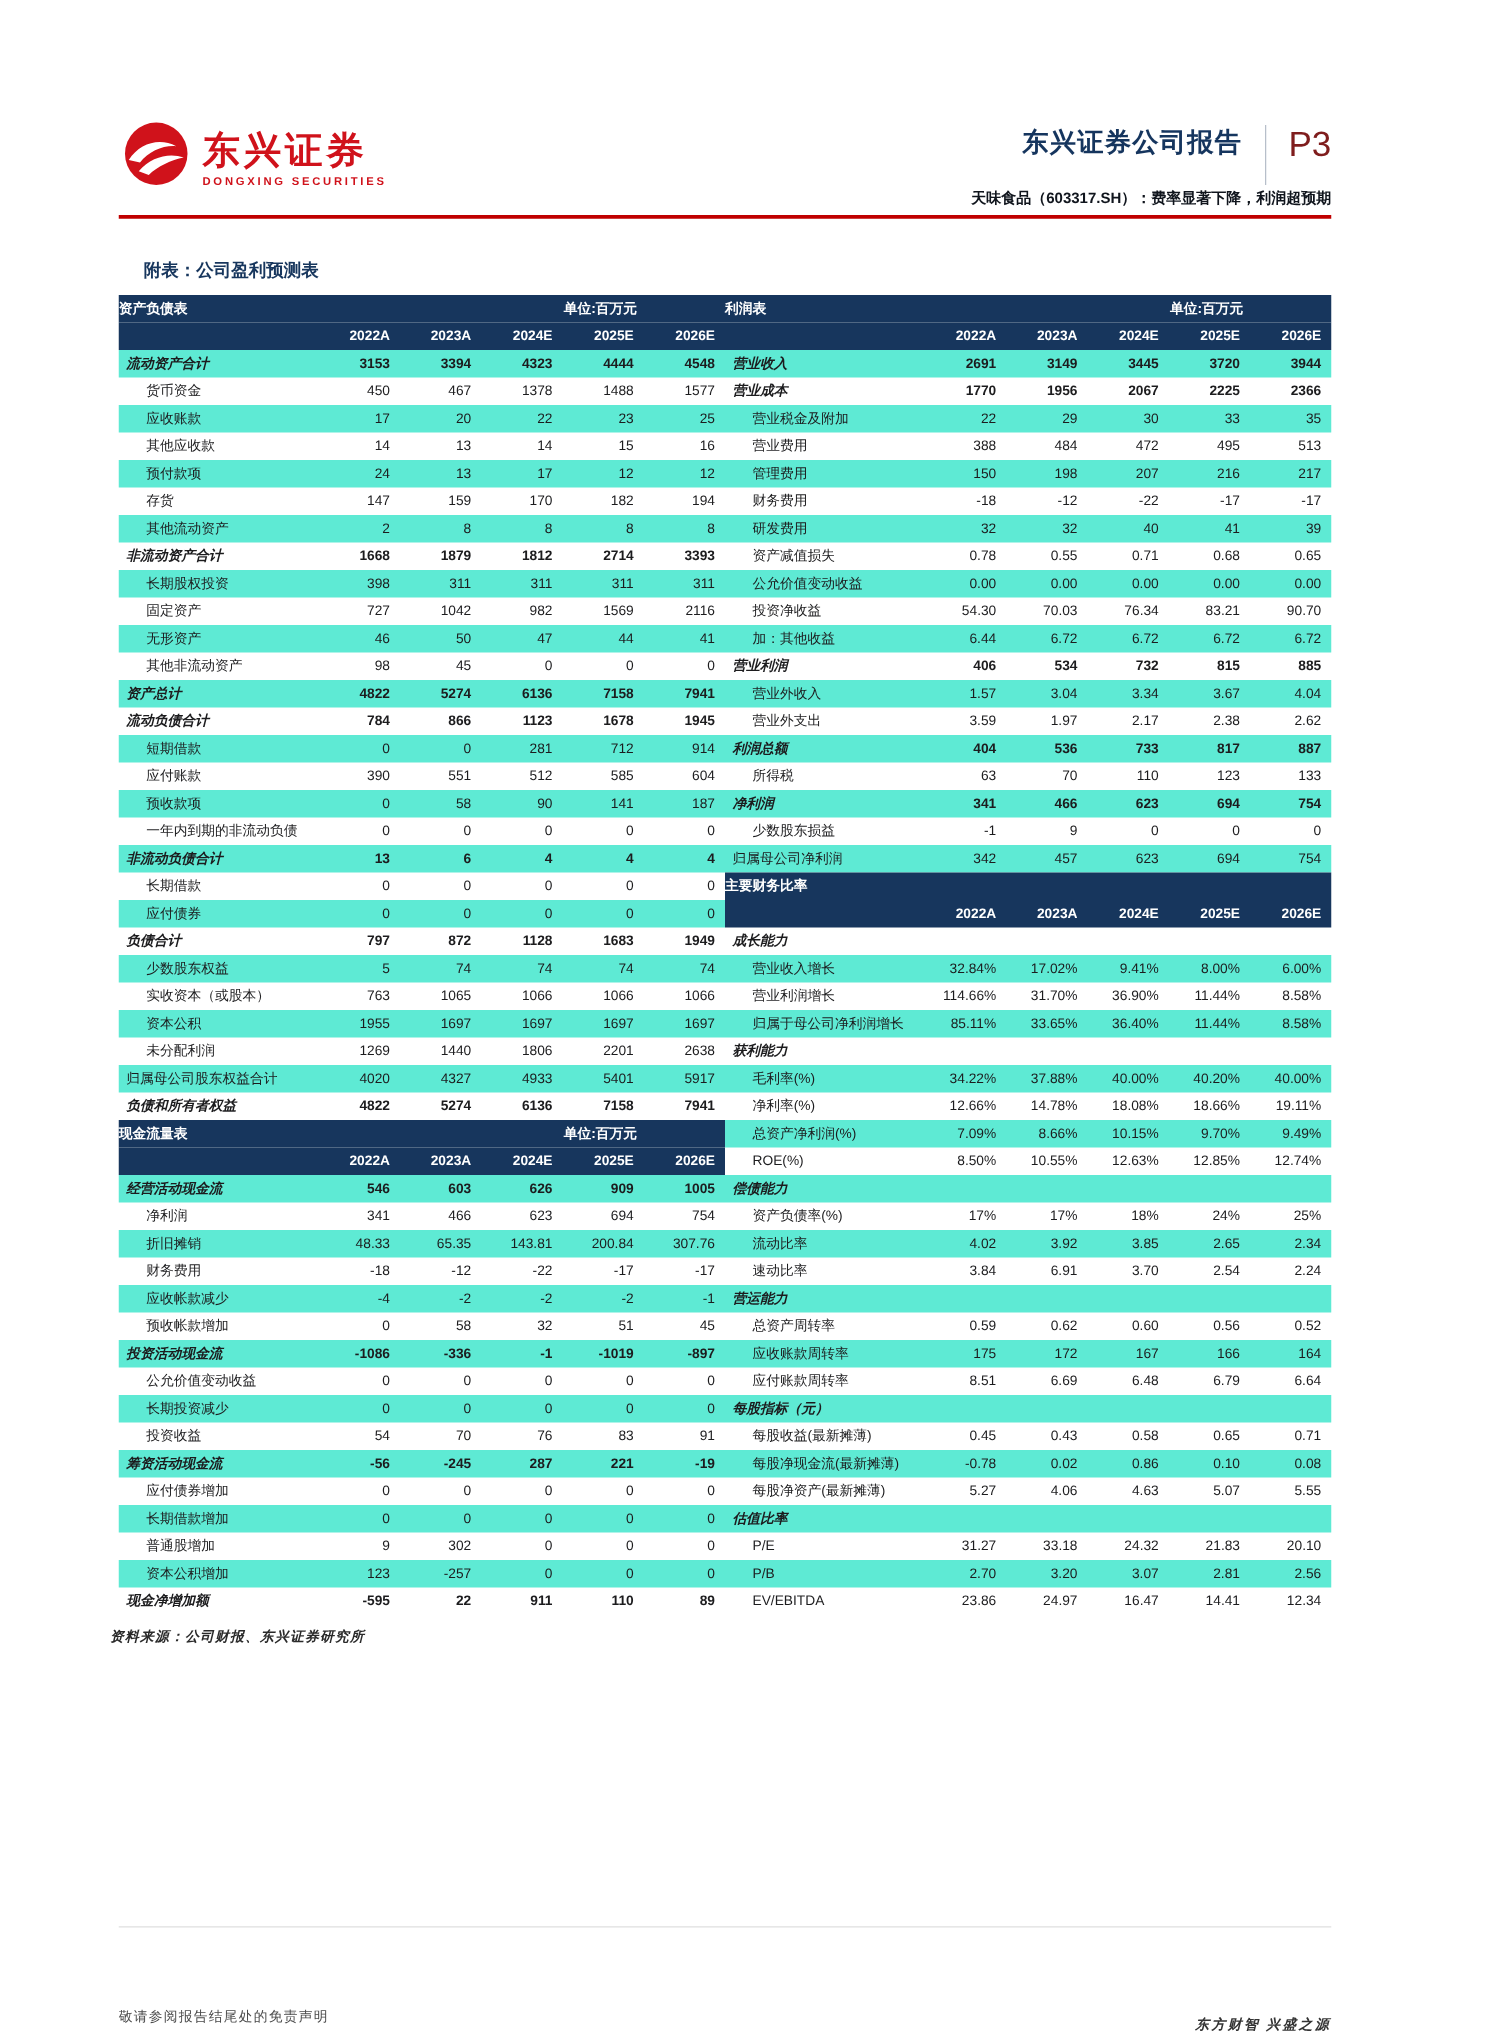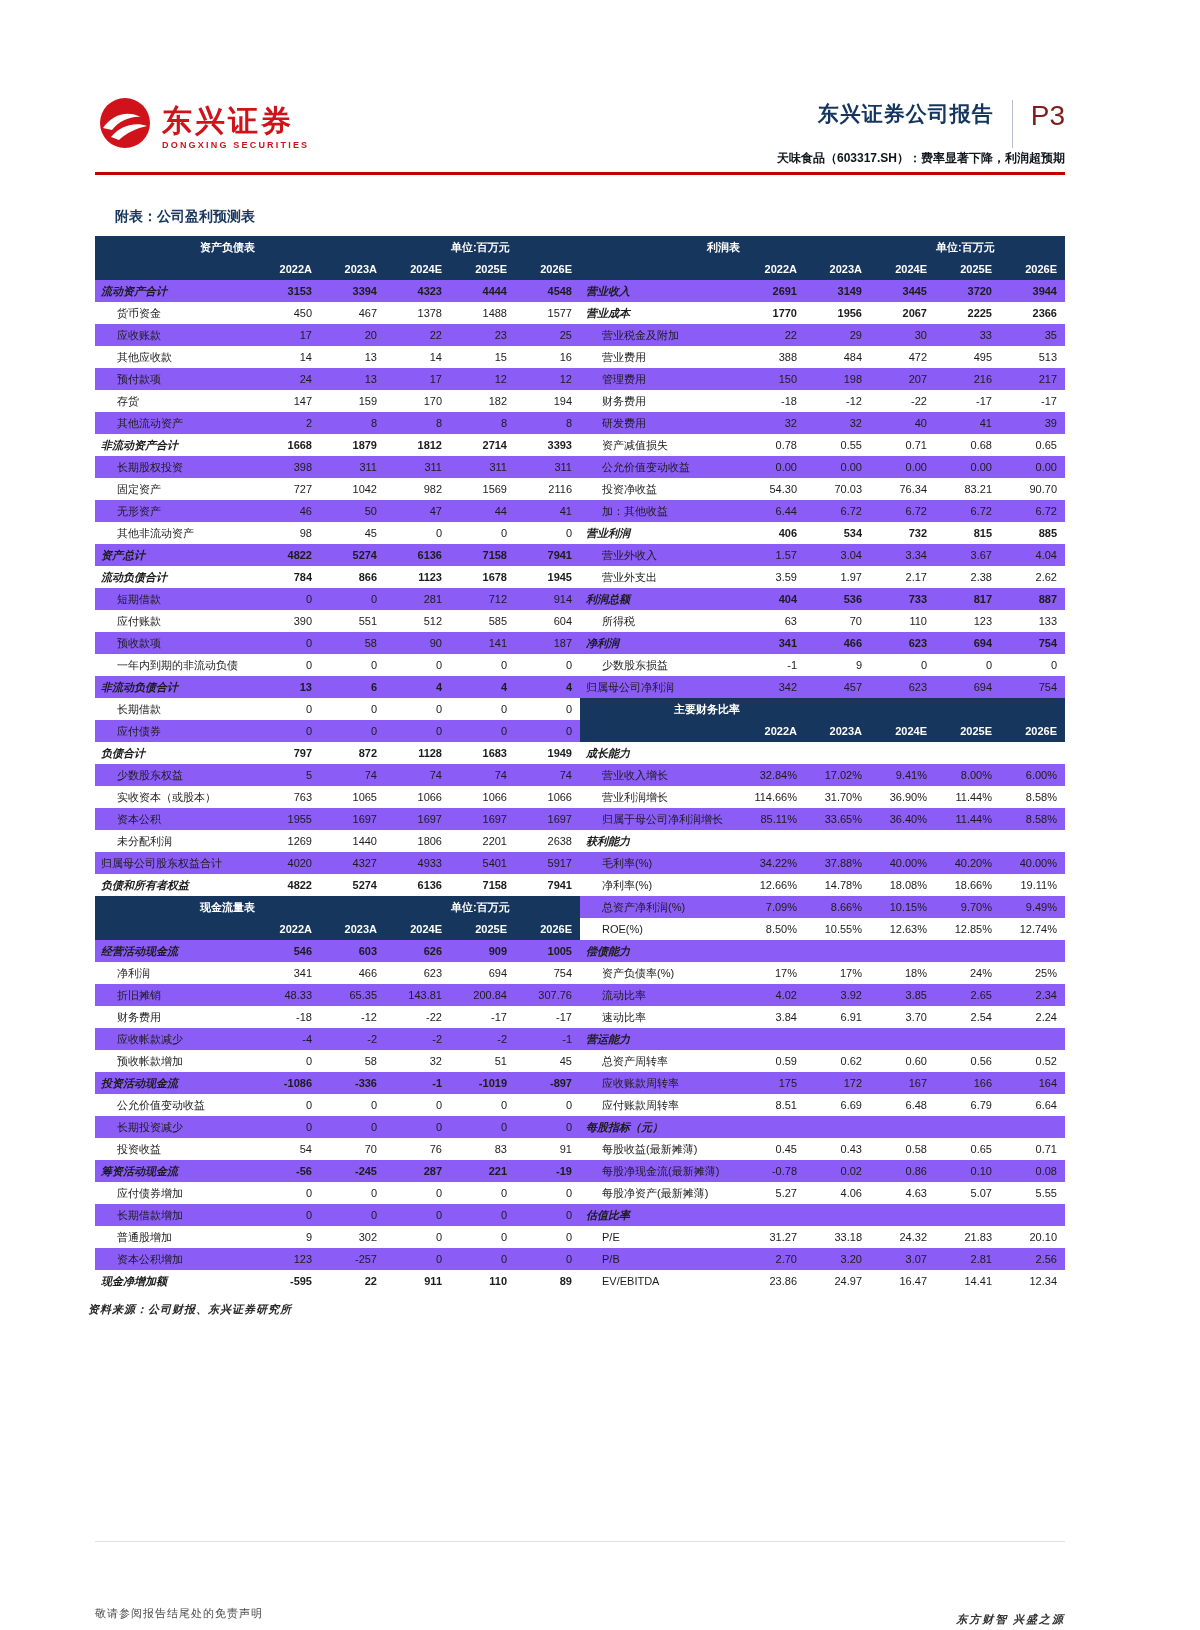--- a/index.html
+++ b/index.html
@@ -16,28 +16,28 @@
   .vdiv { width:1px; height:48px; background:#b7bfca; margin:0 18px; }
   .page-no { font-size:28px; color:#7f1d1d; }
   .subtitle { position:absolute; right:135px; top:150px; font-size:12px; font-weight:bold; color:#10151d; }
   .red-rule { position:absolute; left:95px; width:970px; top:172px; height:3px; background:#c00000; }
 
   
   .table-title { position:absolute; left:115px; top:208px; font-size:14px; font-weight:bold; color:#17365d; }
   .ftable { position:absolute; left:95px; top:236px; width:970px; }
   .trow { display:flex; height:22px; line-height:22px; font-size:11px; color:#1c1c1e; }
   .half { width:485px; display:flex; flex-shrink:0; }
-  .half.stripe { background:#8b5cf6; }
+  .half.stripe { background:#5eead4; }
   .half.b { font-weight:bold; }
   .half.b .lbl { font-style:italic; }
   .lbl { width:160px; padding-left:6px; white-space:nowrap; overflow:visible; flex-shrink:0; }
   .lbl.ind { padding-left:22px; }
   .val { width:65px; text-align:right; padding-right:8px; flex-shrink:0; white-space:nowrap; }
   .band { background:#17365d; color:#ffffff; font-weight:bold; }
-  .band .band-title { width:160px; text-align:right; }
+  .band .band-title { width:160px; text-align:left; }
   .band .band-unit { flex:1; text-align:left; padding-left:196px; white-space:nowrap; }
   .band .yr { color:#ffffff; }
 
   
   .source { position:absolute; left:88px; top:1302px; font-family:Liberation Sans, sans-serif; font-style:italic; font-weight:bold; font-size:11px; color:#2a2a2a; letter-spacing:1px;text-align:right; }
   .footer-rule { position:absolute; left:95px; width:970px; top:1541px; height:1px; background:#e0e0e0; }
   .footer-left { position:absolute; left:95px; top:1606px; font-family:"Liberation Serif", serif; font-size:11px; color:#4a4a4a; letter-spacing:1px; }
   .footer-right { position:absolute; right:135px; top:1612px; font-family:"Liberation Serif", serif; font-style:italic; font-weight:bold; font-size:11px; color:#333333; letter-spacing:2px; }
 </style>
 </head>

